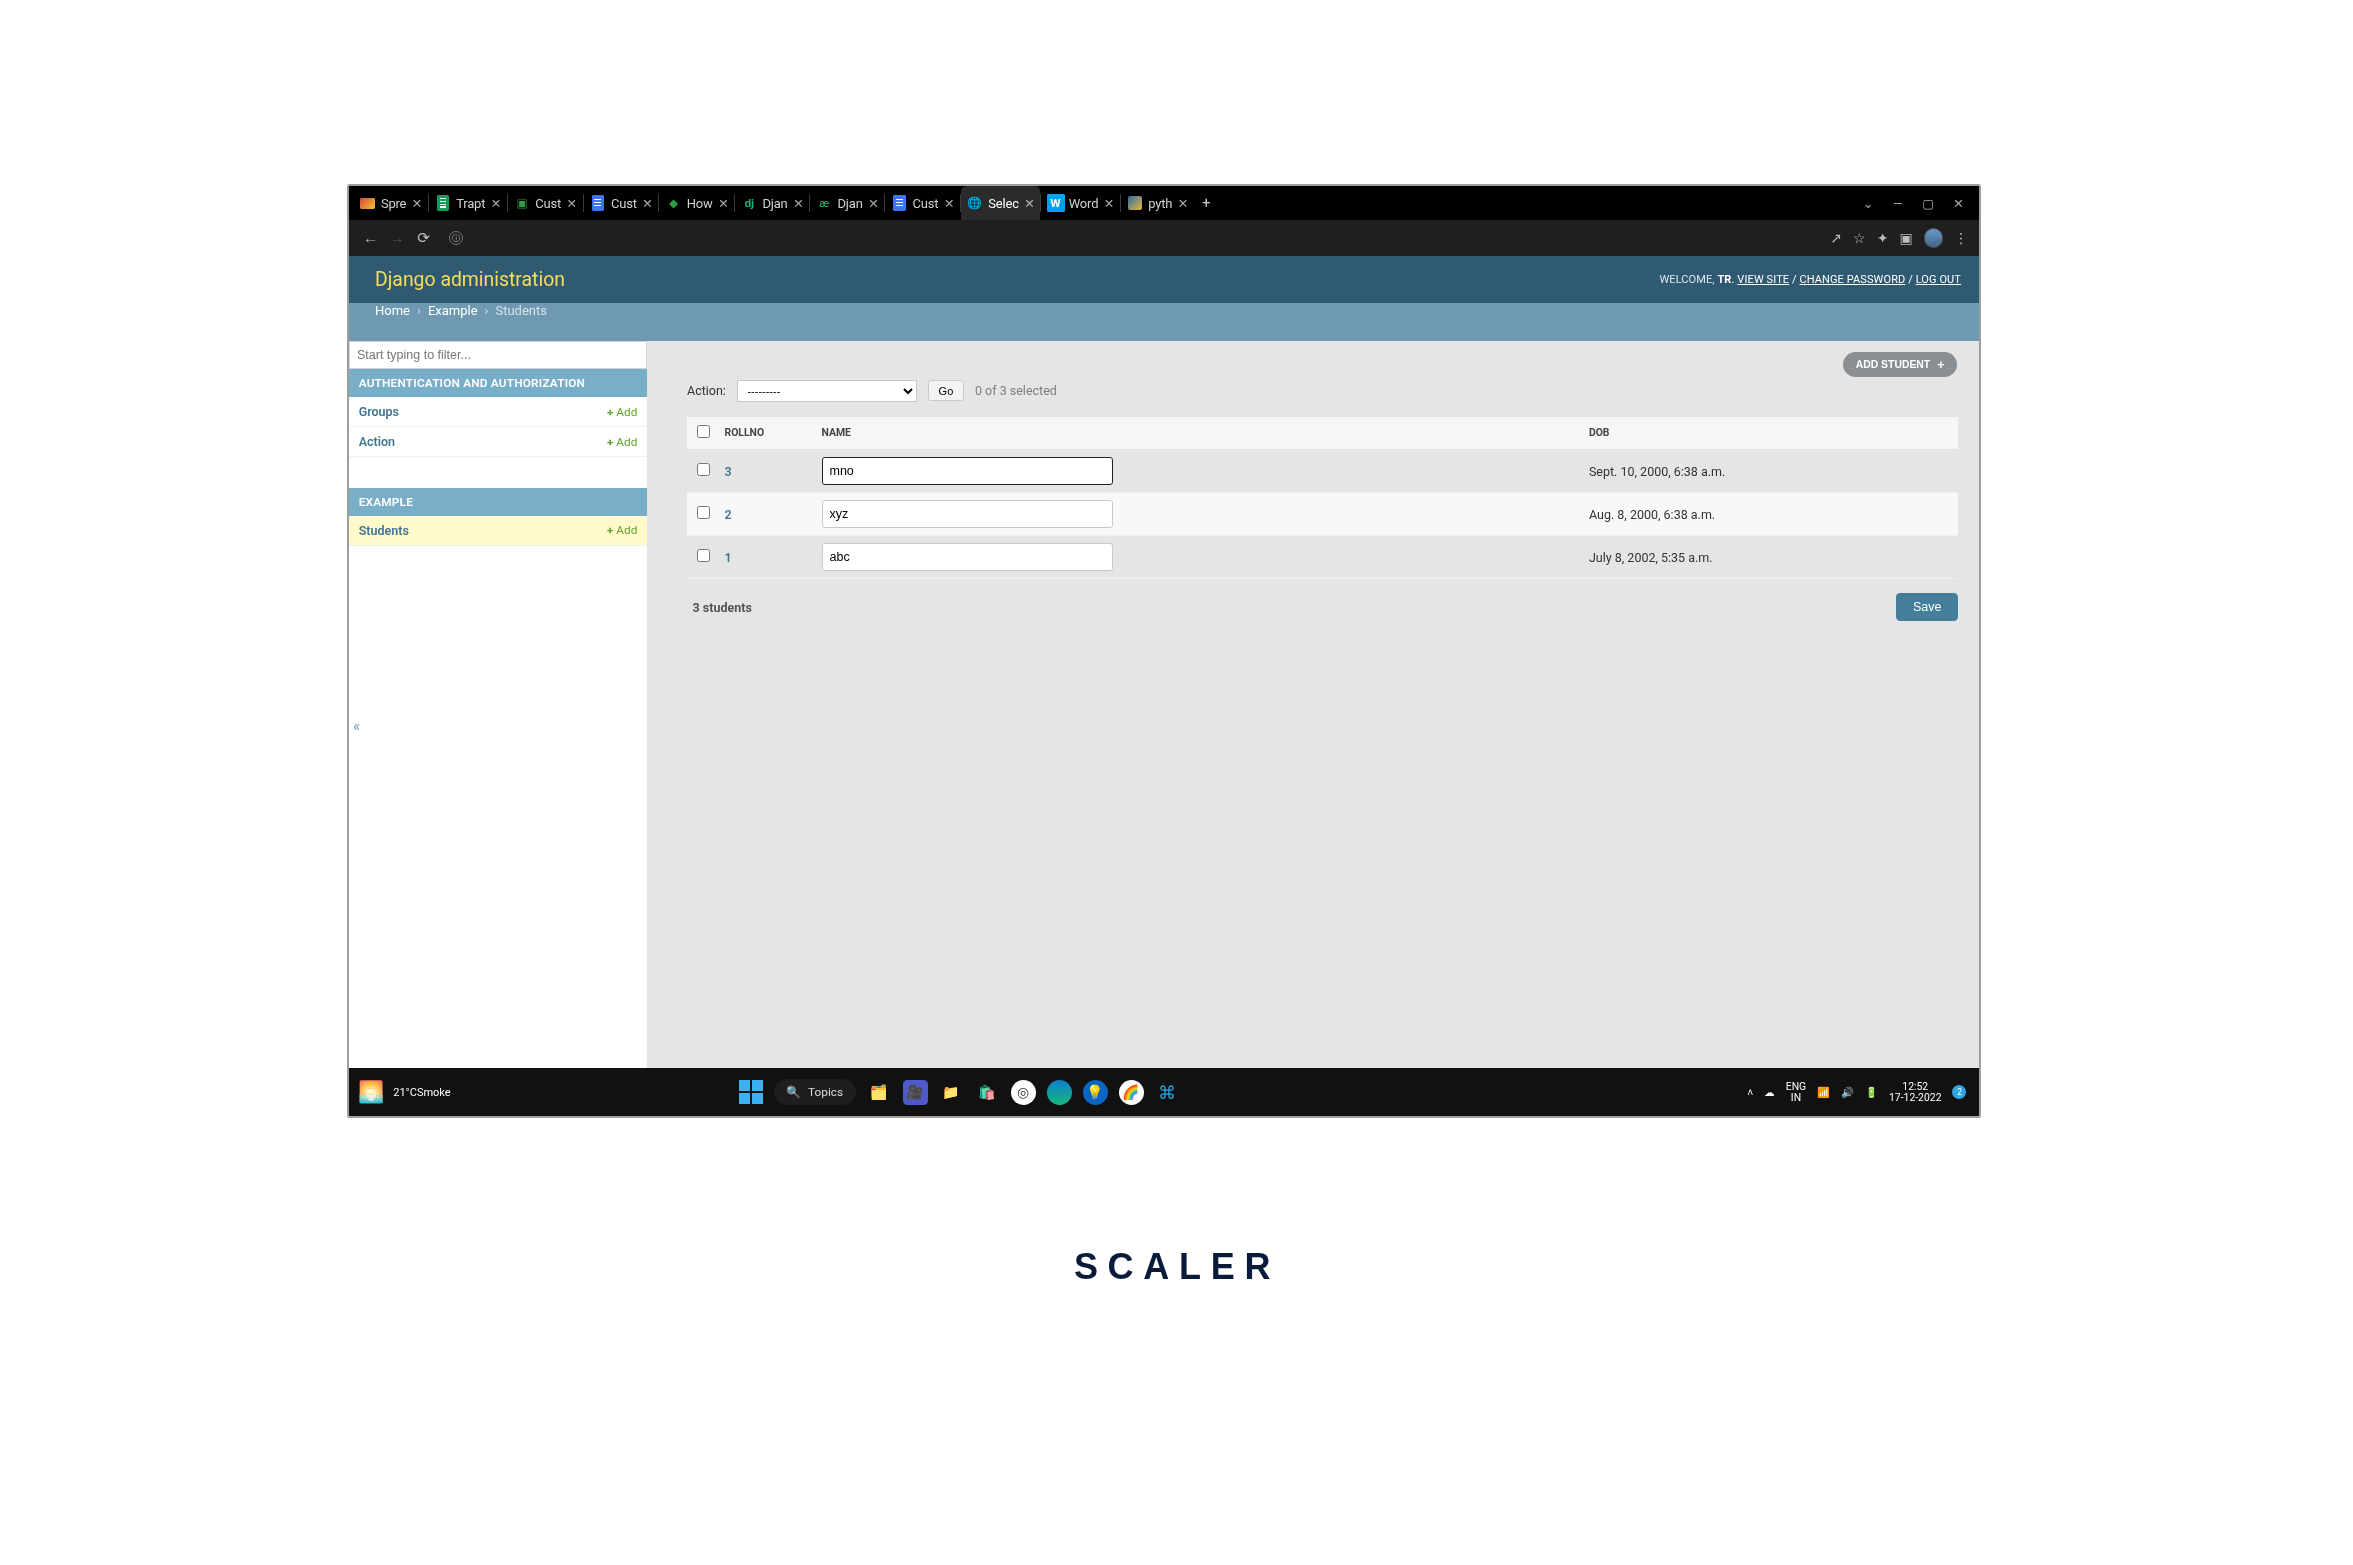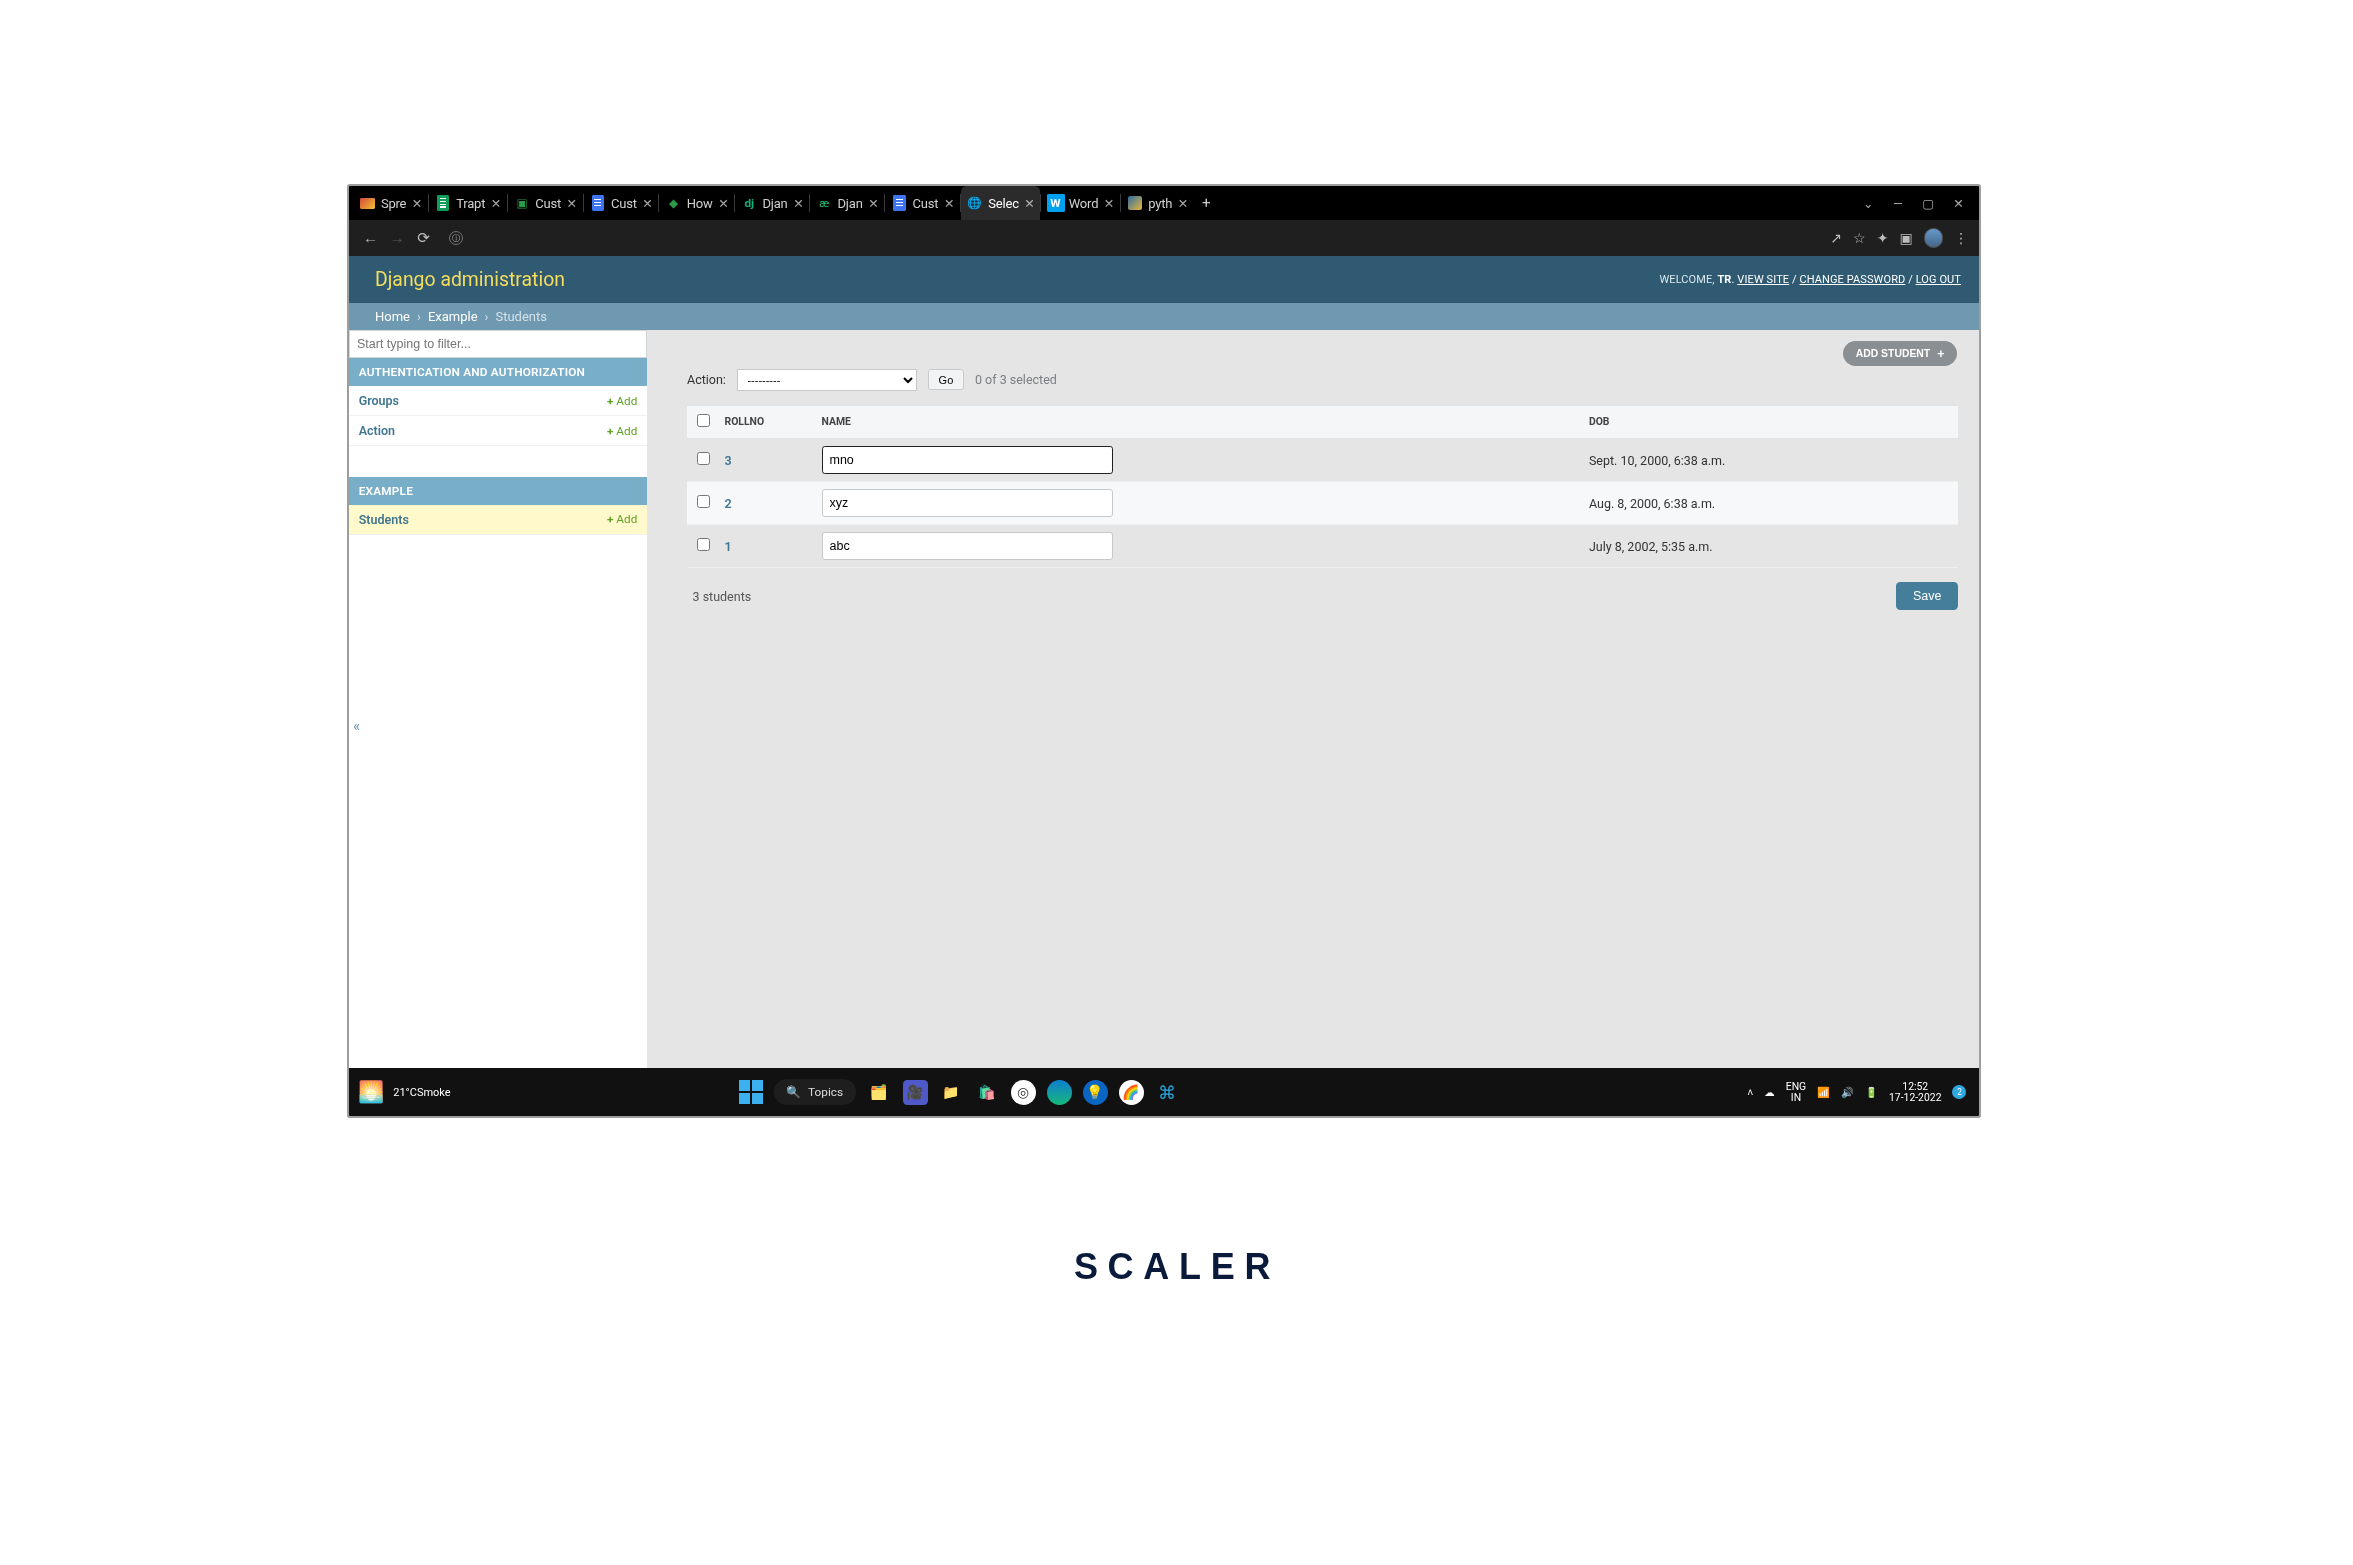--- a/index.html
+++ b/index.html
@@ -57,22 +57,22 @@
   .hdr {
     height:47px; background:#2f5a72; display:flex; align-items:center;
     justify-content:space-between; padding:0 18px 0 26px;
     color:#fff;
   }
   .hdr .brand { color:#f5dd5d; font-size:19.4px; font-weight:400; }
   .hdr .user { font-size:11px; color:#fff; letter-spacing:0.1px;}
   .hdr .user a { color:#fff; text-decoration:underline; text-underline-offset:1.4px;}
   .hdr .user .welcome { color:#dbe7ee; }
   .crumbs {
-    height:27px; background:#6e99b0; color:#fff; font-size:13px;
-    display:flex; align-items:center; gap:7px; padding-left:26px;
+    height:38px; background:#6e99b0; color:#fff; font-size:13px;
+    display:flex; align-items:flex-start; gap:7px; padding-left:26px;
   }
   .crumbs a { color:#fff; text-decoration:none; }
   .crumbs .sep { color:#d5e2ea; }
   .crumbs .cur { color:#d5e2ea; }
 
   .admin-body { flex:1; display:flex; background:#e5e5e5; }
 
   .sidebar { width:298px; background:#fff; border-right:0; }
   .sidebar input.filter {
     width:100%; height:28px; border:0.7px solid #cfd4d8; padding:0 7px;
@@ -113,21 +113,21 @@
     padding:8.3px 5.5px; background:#f5f6f7;
   }
   .tbl td { padding:7px 5.5px; border-bottom:0.7px solid #edf0f1; font-size:12.5px; color:#333; vertical-align:middle;}
   .tbl tr.alt td { background:#f7f8f9; }
   .tbl .chk { width:32px; text-align:center;}
   .tbl .roll { width:97px; }
   .tbl .roll a { color:#417690; font-weight:600; text-decoration:none;}
   .tbl .name input { width:291px; height:28px; border:0.7px solid #c5c9cc; border-radius:2.8px; padding:0 7px; font-size:12.5px; }
   .tbl .name input.focused { border:1.4px solid #222; }
   .footer-row { display:flex; justify-content:space-between; align-items:center; margin-top:14px;}
-  .footer-row .count { color:#555; font-size:12.5px; padding-left:5.5px;}
+  .footer-row .count { color:#555; font-size:12.5px; padding-left:5.5px;font-weight:bold;}
   .save-btn { background:#447e9b; color:#fff; border:none; padding:7px 16.6px; font-size:12.5px; border-radius:4.2px;}
 
   
   .taskbar {
     height:48px; background:#111; color:#fff; display:flex; align-items:center;
     padding:0 7px; gap:9.7px;
   }
   .taskbar .weather { display:flex; align-items:center; gap:8.3px; padding-left:2.8px;}
   .taskbar .weather .iconw { font-size:21px;}
   .taskbar .weather .txt { display:flex; flex-direction:row; line-height:1; font-size:11px;}

